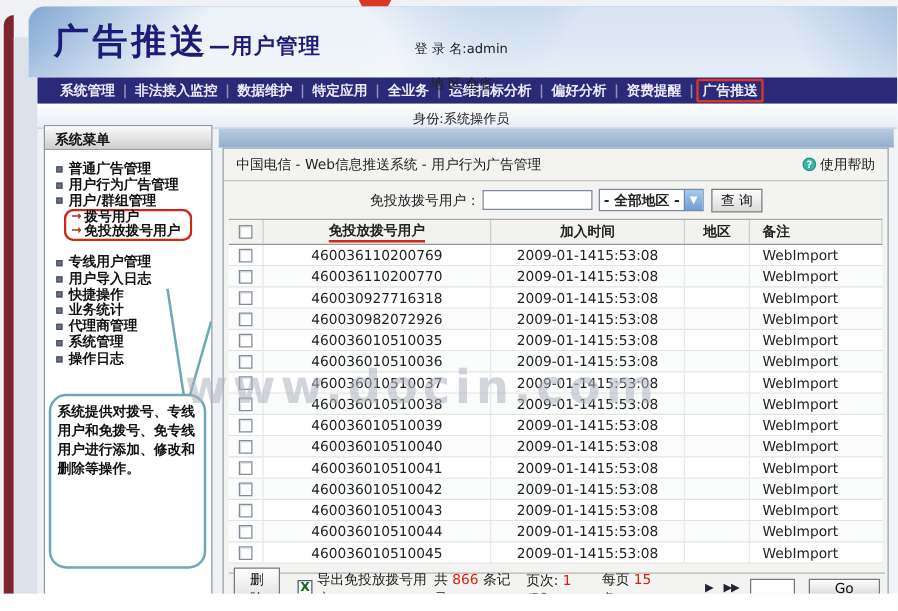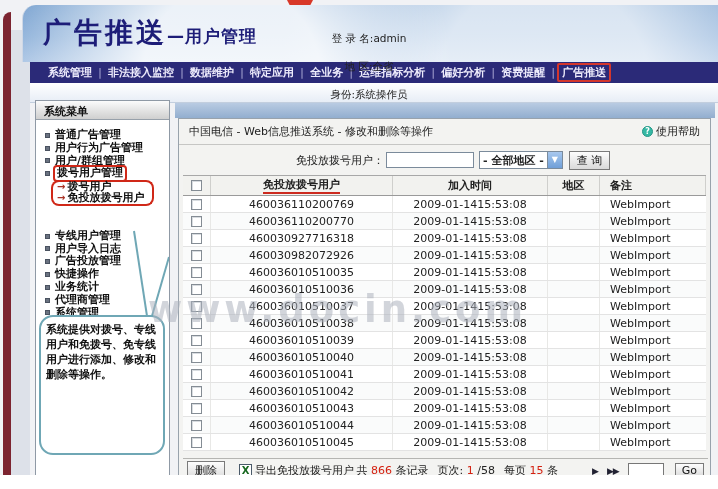--- a/index.html
+++ b/index.html
@@ -48,21 +48,21 @@
   .side-item { display:flex; align-items:center; font-size:11px; font-weight:bold; color:#111;
     line-height:12.8px; height:12.8px; padding-left:9px; cursor:pointer; white-space:nowrap; }
   .bullet { width:5px; height:5px; background:#6a7280; border:1px solid #4a5260; margin-right:5px; flex:none; }
   .arrow { display:none; color:#a93226; margin-right:2px; font-size:10px; }
   .side-item.sub .arrow { display:inline; }
   .side-item.boxed .lbl { border:2px solid #d02818; border-radius:4px; padding:0 2px; margin-left:-2px; }
   .side-item.sub { margin-left:15px; width:103px; padding-left:4px;
     border-left:2px solid #d02818; border-right:2px solid #d02818; }
   .side-item.sub-first { border-top:2px solid #d02818; border-radius:8px 8px 0 0; }
   .side-item.sub-last { border-bottom:2px solid #d02818; border-radius:0 0 8px 8px; }
-  .side-item.gap { margin-top:24px; }
+  .side-item.gap { margin-top:11px;font-family:Liberation Serif, serif; }
 
   .callout { position:absolute; left:3px; top:214px; width:126px; height:140px; background:#fff;
     border:2px solid #6fa7b5; border-radius:14px; padding:5px 5px; font-size:11px; font-weight:bold;
     line-height:15px; color:#111; }
   .callout-lines { position:absolute; left:0; top:0; pointer-events:none; }
   .bubble-bottom { position:absolute; left:4px; top:374px; width:118px; height:30px;
     border:2px solid #6fa7b5; border-radius:14px; background:transparent; }
 
   
   .panel { position:absolute; left:178px; top:118px; width:533px; height:369px; background:#f3f3f1;
@@ -102,21 +102,21 @@
   .xls-icon { width:13px; height:13px; background:#fff; border:1px solid #4a5a6a; margin:0 3px 0 14px;
     font-size:10px; font-weight:bold; color:#17681f; text-align:center; line-height:12px; }
   .xls-icon::before { content:"X"; }
   .export-lbl { cursor:pointer; }
   .stats { margin-left:auto; display:flex; align-items:center; gap:9px; }
   .red { color:#d42010; }
   .pages { display:flex; gap:4px; }
   .pg { color:#14284a; cursor:pointer; text-decoration:none; }
   .pg-arrow { color:#223; cursor:pointer; font-size:9px; letter-spacing:-1px; }
   .go-input { width:36px; height:15px; border:1px solid #777; background:#fff; }
-  .go-btn { padding:0 6px; margin-left:2px; }
+  .go-btn { padding:0 20px; margin-left:2px; }
 
   .watermark { position:absolute; left:148px; top:288px; font-size:37px; font-weight:bold;
     color:rgba(173,179,190,0.55); letter-spacing:4px; pointer-events:none; white-space:nowrap; }
 
   
   .bottom-logo { position:absolute; left:531px; top:479px; height:14px; display:flex; align-items:flex-start; gap:3px; }
   .bl-yellow { width:13px; height:13px; background:#f0a81e; border-radius:2px; }
   .bl-blue { width:9px; height:13px; background:#2a5ba8; border-radius:2px; }
   .bl-text { width:96px; height:13px; background:#1d3e7e; border-radius:2px; }
   .bl-gray { width:34px; height:12px; background:#9aa2ae; border-radius:2px; margin-left:6px; }
@@ -196,49 +196,39 @@
         <div class="side-item">
         <span class="bullet"></span>
 
         <span class="lbl">用户行为广告管理</span>
       </div>
         <div class="side-item">
         <span class="bullet"></span>
 
         <span class="lbl">用户/群组管理</span>
       </div>
-        <div class="side-item boxed">
-        <span class="bullet"></span>
-
-        <span class="lbl">拨号用户管理</span>
-      </div>
         <div class="side-item sub sub-first">
 
         <span class="arrow">→</span>
         <span class="lbl">拨号用户</span>
       </div>
         <div class="side-item sub sub-last">
 
         <span class="arrow">→</span>
         <span class="lbl">免投放拨号用户</span>
       </div>
         <div class="side-item gap">
         <span class="bullet"></span>
 
         <span class="lbl">专线用户管理</span>
       </div>
         <div class="side-item">
         <span class="bullet"></span>
 
         <span class="lbl">用户导入日志</span>
-      </div>
-        <div class="side-item">
-        <span class="bullet"></span>
-
-        <span class="lbl">广告投放管理</span>
       </div>
         <div class="side-item">
         <span class="bullet"></span>
 
         <span class="lbl">快捷操作</span>
       </div>
         <div class="side-item">
         <span class="bullet"></span>
 
         <span class="lbl">业务统计</span>
@@ -264,21 +254,21 @@
       <polyline points="133,156 116,215" fill="none" stroke="#6fa7b5" stroke-width="2"></polyline>
     </svg>
     <div class="callout">
       <span>系统提供对拨号、专线用户和免拨号、免专线用户进行添加、修改和删除等操作。</span>
     </div>
     <div class="bubble-bottom"></div>
   </div>
 
   <div class="panel">
     <div class="panel-head">
-      <span>中国电信 - Web信息推送系统 - 修改和删除等操作</span>
+      <span>中国电信 - Web信息推送系统 - 用户行为广告管理</span>
       <span class="help">
         <span class="help-icon"></span>
         <span>使用帮助</span>
       </span>
     </div>
 
     <div class="search-row">
       <span>免投放拨号用户：</span>
       <input class="search-input" value="" style="">
       <span class="select-box">

